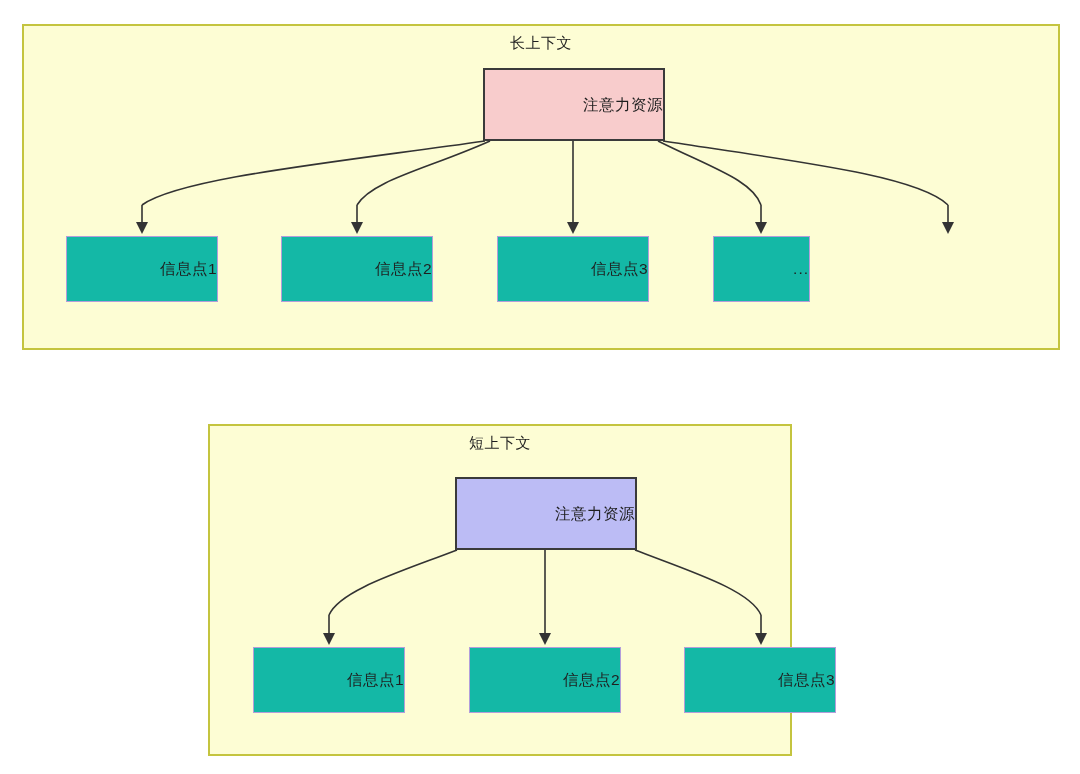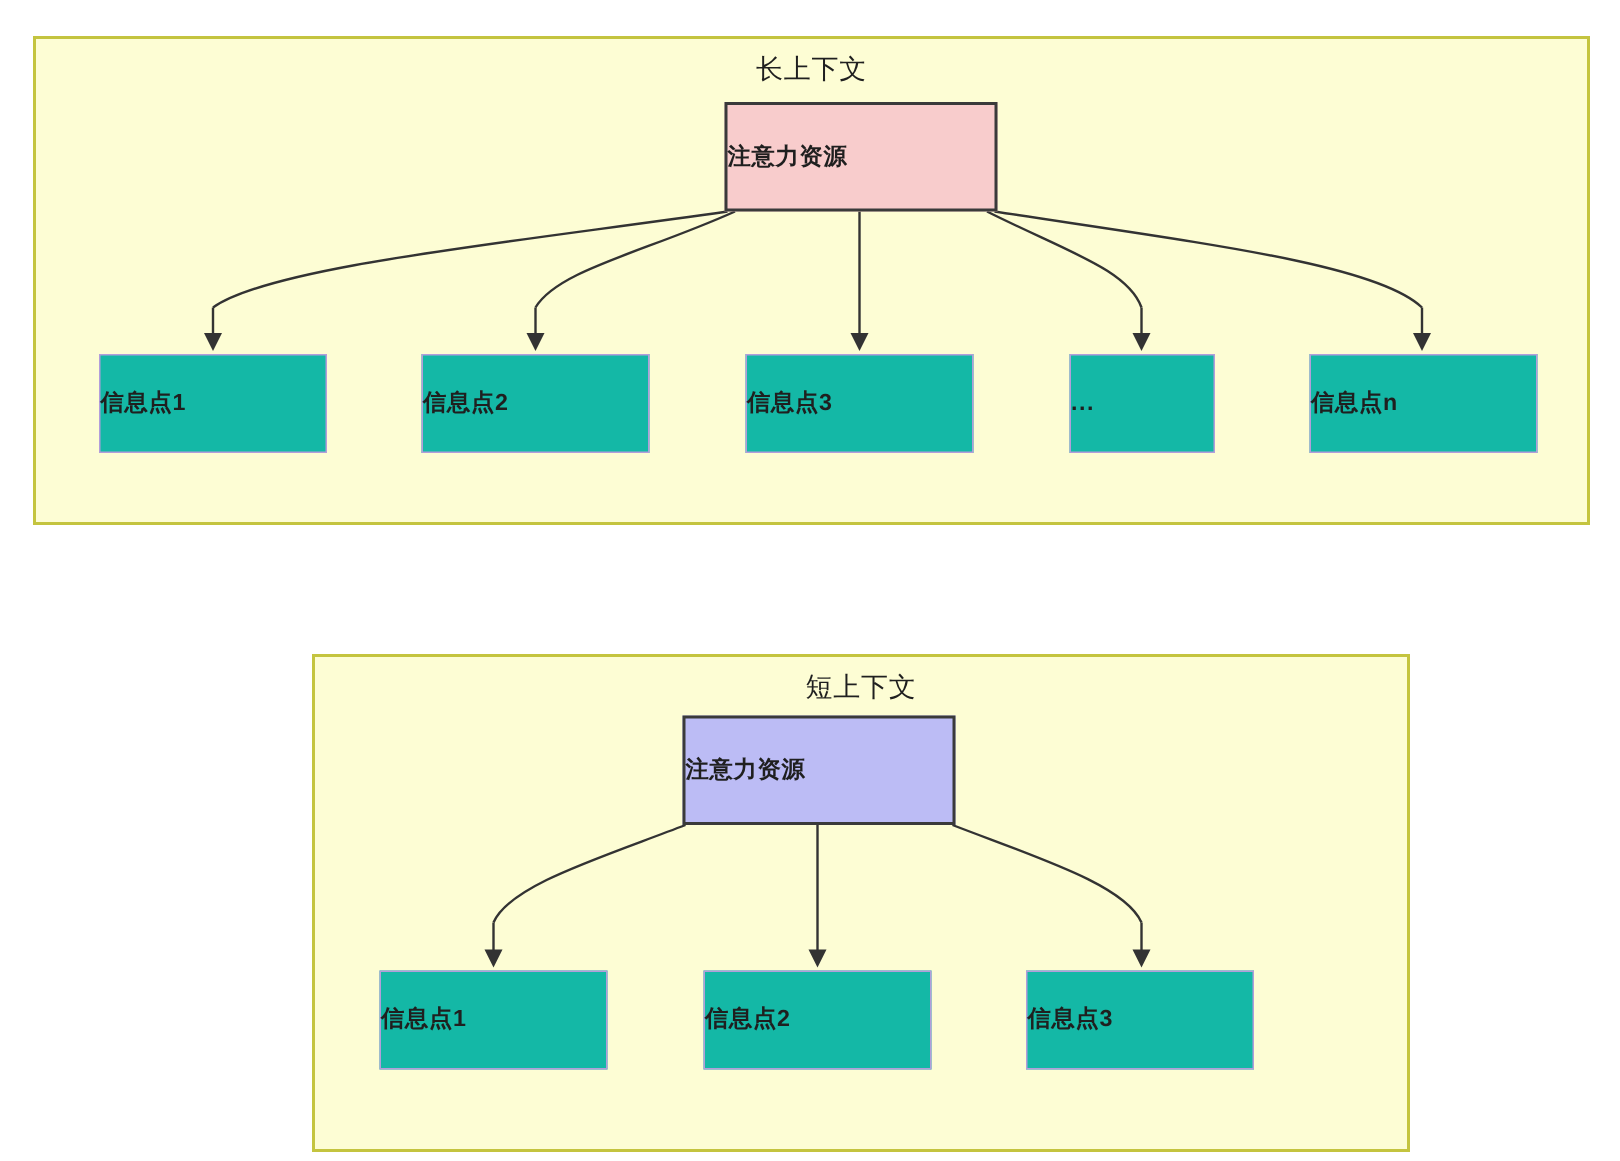--- a/index.html
+++ b/index.html
@@ -28,46 +28,45 @@
     box-sizing: border-box;
   }
   #panel-long {
     left: 22px;
     top: 24px;
     width: 1038px;
     height: 326px;
   }
   #panel-short {
     left: 208px;
-    top: 436px;
-    width: 732px;
+    top: 424px;
+    width: 584px;
     height: 332px;
     padding-left: 44px;
   }
   .panel-title {
     position: absolute;
     left: 0;
     right: 0;
     top: 8px;
     text-align: center;
-    font-size: 18px;
+    font-size: 15px;
     color: #1f1f1f;
     letter-spacing: 0.5px;
   }
   .node {
     position: absolute;
     box-sizing: border-box;
     display: flex;
     align-items: center;
-    justify-content: flex-start;
+    justify-content: flex-end;
     font-size: 15.5px;
     color: #1f1f1f;
     letter-spacing: 0.5px;
     line-height: 1;
-    font-weight: bold;
   }
   .node-attention-pink {
     background: #f8cccc;
     border: 2px solid #3a3a3a;
   }
   .node-attention-blue {
     background: #bcbcf5;
     border: 2px solid #3a3a3a;
   }
   .node-info {
@@ -138,23 +137,20 @@
   </div>
 
   <div class="node node-info" style="left:497px; top:236px; width:152px; height:66px;">
     <span>信息点3</span>
   </div>
 
   <div class="node node-info" style="left:713px; top:236px; width:97px; height:66px;">
     <span class="ellipsis">...</span>
   </div>
 
-  <div class="node node-info" style="left:873px; top:236px; width:152px; height:66px;">
-    <span>信息点n</span>
-  </div>
 
   <div class="panel" id="panel-short">
     <div class="panel-title">短上下文</div>
   </div>
 
   <svg class="links">
 
     <path d="M 457,550 C 400,572 340,590 329,615"></path>
     <line x1="329" y1="615" x2="329" y2="635"></line>
     <polygon points="323,633 335,633 329,645" fill="#333333" stroke="none"></polygon>

